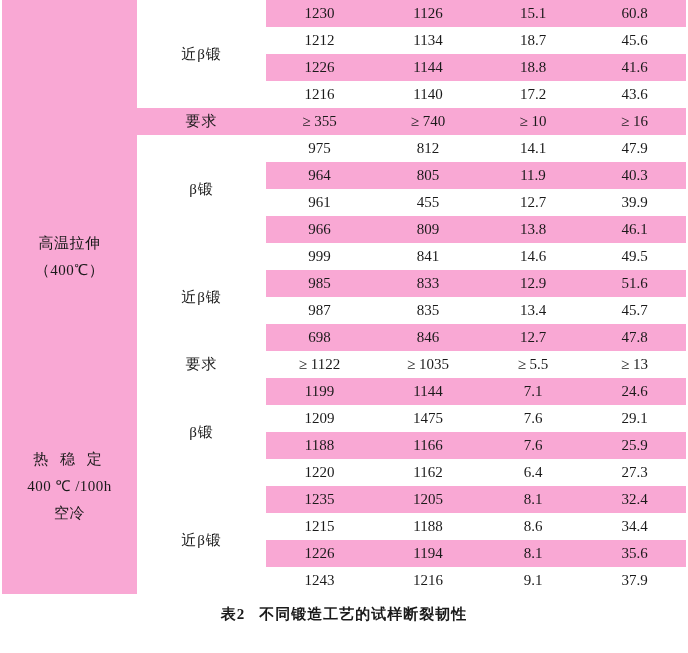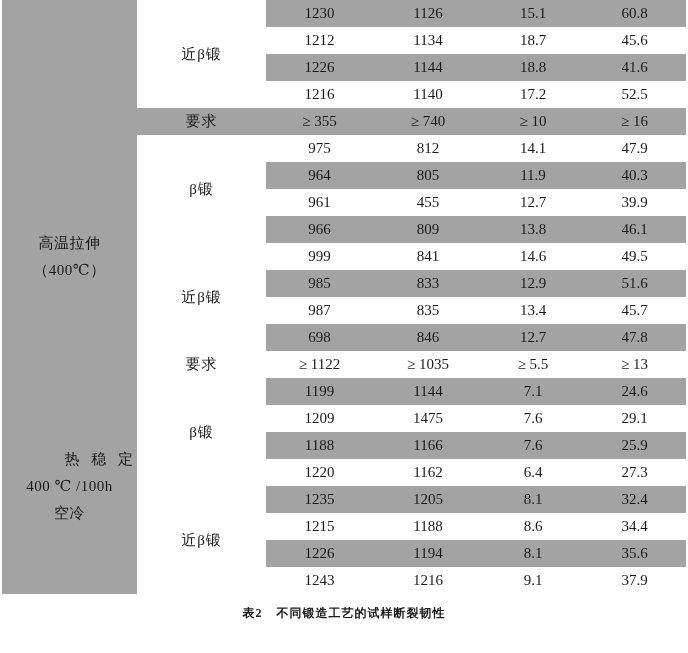--- a/index.html
+++ b/index.html
@@ -28,21 +28,22 @@
   table.data td {
     border: 0;
     height: 27px;
     line-height: 27px;
     text-align: center;
     vertical-align: middle;
     font-size: 15px;
     padding: 0;
   }
   .shade {
-    background: #a3a3a3;
+    background: #f9a8d4;
+    font-family: Liberation Serif, serif;
   }
   .plain {
     background: #ffffff;
   }
   .colA { width: 135px; }
   .colB { width: 129px; }
   .colC { width: 107px; }
   .colD { width: 110px; }
   .colE { width: 100px; }
   .colF { width: 103px; }
@@ -56,28 +57,28 @@
   td.label-main .l2,
   td.label-main .l3 {
     display: block;
   }
   td.group {
     font-size: 15px;
     letter-spacing: 1px;
   }
   .caption {
     text-align: center;
-    font-size: 12px;
+    font-size: 15px;
     letter-spacing: 1px;
     padding-top: 11px;
     font-family: "Liberation Serif", "DejaVu Serif", serif;
     font-weight: 700;
   }
   .caption .gap { display: inline-block; width: 14px; }
-  .spaced { letter-spacing: 4px; text-align: right; }
+  .spaced { letter-spacing: 4px; }
 </style>
 </head>
 <body>
 
 <div class="sheet">
 
   <table class="data">
     <colgroup>
       <col class="colA">
         <col class="colB">
@@ -108,21 +109,21 @@
         <td class="shade">1226</td>
         <td class="shade">1144</td>
         <td class="shade">18.8</td>
         <td class="shade">41.6</td>
       </tr>
 
       <tr>
         <td class="plain">1216</td>
         <td class="plain">1140</td>
         <td class="plain">17.2</td>
-        <td class="plain">52.5</td>
+        <td class="plain">43.6</td>
       </tr>
 
       <tr>
         <td class="shade group">要求</td>
         <td class="shade">≥ 355</td>
         <td class="shade">≥ 740</td>
         <td class="shade">≥ 10</td>
         <td class="shade">≥ 16</td>
       </tr>
 

